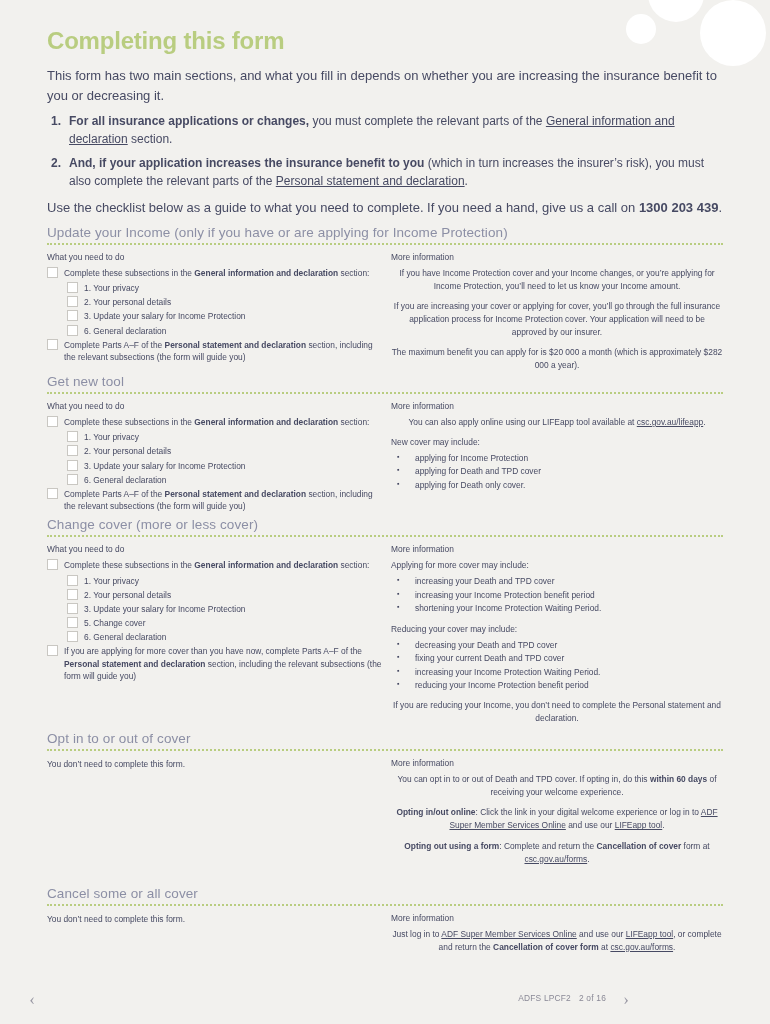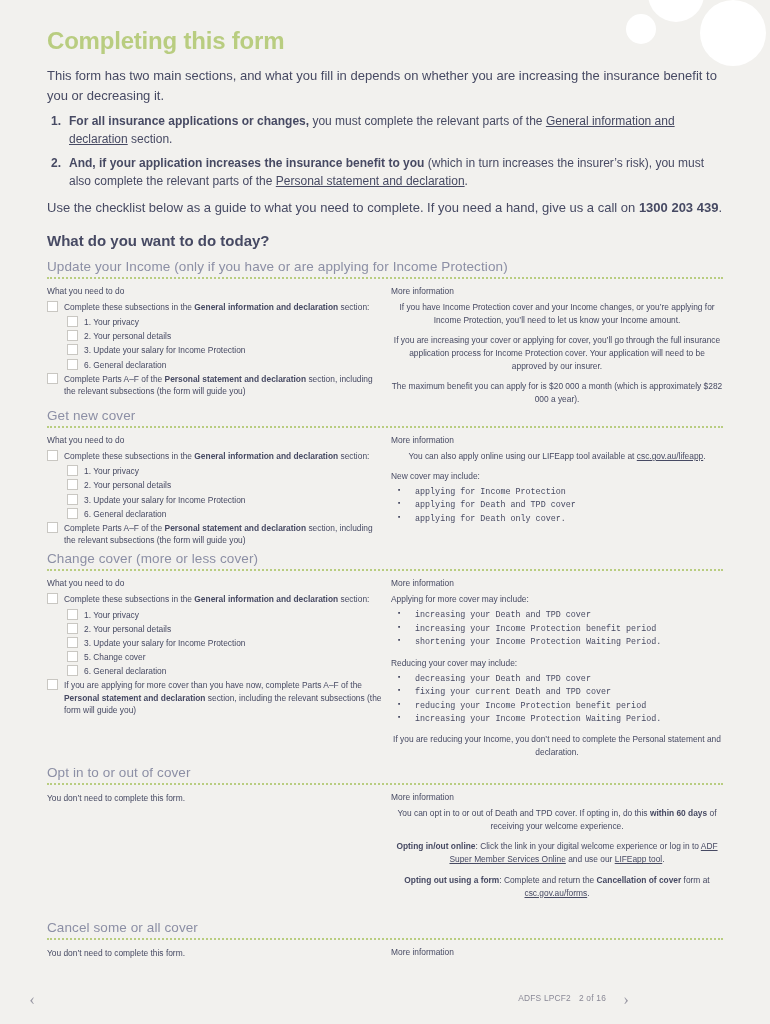--- a/index.html
+++ b/index.html
@@ -132,21 +132,21 @@
 
   .info-p {
     font-size: 8.4px;
     line-height: 1.55;
     margin: 0 0 7px 0;
     color: #474a63;
     text-align: center;
   }
   .info-p:last-child { margin-bottom: 0; }
   .info-lead { font-size: 8.4px; line-height: 1.55; margin: 0 0 3px 0; }
-  ul.bullets { list-style: none; margin: 0 0 7px 0; padding: 0; font-family: Liberation Mono, monospace; }
+  ul.bullets { list-style: none; margin: 0 0 7px 0; padding: 0; }
   ul.bullets li {
     font-size: 8.4px;
     line-height: 1.6;
     position: relative;
     padding-left: 24px;
     color: #474a63;
   }
   ul.bullets li::before {
     content: "\25AA";
     position: absolute; left: 6px; top: -1px;
@@ -198,21 +198,20 @@
 
     <p class="intro">This form has two main sections, and what you fill in depends on whether you are increasing the insurance benefit to you or decreasing it.</p>
 
     <ol class="intro-list">
       <li><strong>For all insurance applications or changes,</strong><span> you must complete the relevant parts of the </span><a class="lnk" href="#">General information and declaration</a><span> section.</span></li>
       <li><strong>And, if your application increases the insurance benefit to you</strong><span> (which in turn increases the insurer’s risk), you must also complete the relevant parts of the </span><a class="lnk" href="#">Personal statement and declaration</a><span>.</span></li>
     </ol>
 
     <p class="intro"><span>Use the checklist below as a guide to what you need to complete. If you need a hand, give us a call on </span><strong>1300 203 439</strong><span>.</span></p>
 
-    <h2 class="question">What do you want to do today?</h2>
 
     <div class="section">
       <h3 class="sec-head">Update your Income (only if you have or are applying for Income Protection)</h3>
       <div class="dotrule"></div>
       <div class="cols">
         <div class="col-left">
           <div class="colhead">What you need to do</div>
           <ul class="cklist">
             <li class="ck">
               <span class="cbox"></span>
@@ -245,21 +244,21 @@
         <div class="col-right">
           <div class="colhead">More information</div>
           <p class="info-p">If you have Income Protection cover and your Income changes, or you’re applying for Income Protection, you’ll need to let us know your Income amount.</p>
           <p class="info-p">If you are increasing your cover or applying for cover, you’ll go through the full insurance application process for Income Protection cover. Your application will need to be approved by our insurer.</p>
           <p class="info-p">The maximum benefit you can apply for is $20 000 a month (which is approximately $282 000 a year).</p>
         </div>
       </div>
     </div>
 
     <div class="section">
-      <h3 class="sec-head">Get new cover</h3>
+      <h3 class="sec-head">Get new tool</h3>
       <div class="dotrule"></div>
       <div class="cols">
         <div class="col-left">
           <div class="colhead">What you need to do</div>
           <ul class="cklist">
             <li class="ck">
               <span class="cbox"></span>
               <span class="cktext"><span>Complete these subsections in the </span><strong>General information and declaration</strong><span> section:</span></span>
             </li>
             <ul class="sublist">
@@ -343,22 +342,22 @@
           <p class="info-lead">Applying for more cover may include:</p>
           <ul class="bullets">
             <li>increasing your Death and TPD cover</li>
             <li>increasing your Income Protection benefit period</li>
             <li>shortening your Income Protection Waiting Period.</li>
           </ul>
           <p class="info-lead">Reducing your cover may include:</p>
           <ul class="bullets">
             <li>decreasing your Death and TPD cover</li>
             <li>fixing your current Death and TPD cover</li>
+            <li>increasing your Income Protection Waiting Period.</li>
             <li>reducing your Income Protection benefit period</li>
-            <li>increasing your Income Protection Waiting Period.</li>
           </ul>
           <p class="info-p">If you are reducing your Income, you don’t need to complete the Personal statement and declaration.</p>
         </div>
       </div>
     </div>
 
     <div class="section" style="margin-top:6px;">
       <h3 class="sec-head">Opt in to or out of cover</h3>
       <div class="dotrule"></div>
       <div class="cols">
@@ -376,20 +375,21 @@
 
     <div class="section" style="margin-top:20px;">
       <h3 class="sec-head">Cancel some or all cover</h3>
       <div class="dotrule"></div>
       <div class="cols">
         <div class="col-left">
           <p class="simple-note">You don’t need to complete this form.</p>
         </div>
         <div class="col-right">
           <div class="colhead">More information</div>
+          <p class="info-p"><span>Just log in to </span><a class="lnk" href="#">ADF Super Member Services Online</a><span> and use our </span><a class="lnk" href="#">LIFEapp tool</a><span>, or complete and return the </span><strong>Cancellation of cover form</strong><span> at </span><a class="lnk" href="#">csc.gov.au/forms</a><span>.</span></p>
         </div>
       </div>
     </div>
 
   </div>
 
   <div class="footer">
     <div class="nav-prev">‹</div>
     <div class="footer-meta"><span>ADFS LPCF2</span><span class="fm-sep"></span><span>2 of 16</span></div>
     <div class="nav-next">›</div>

